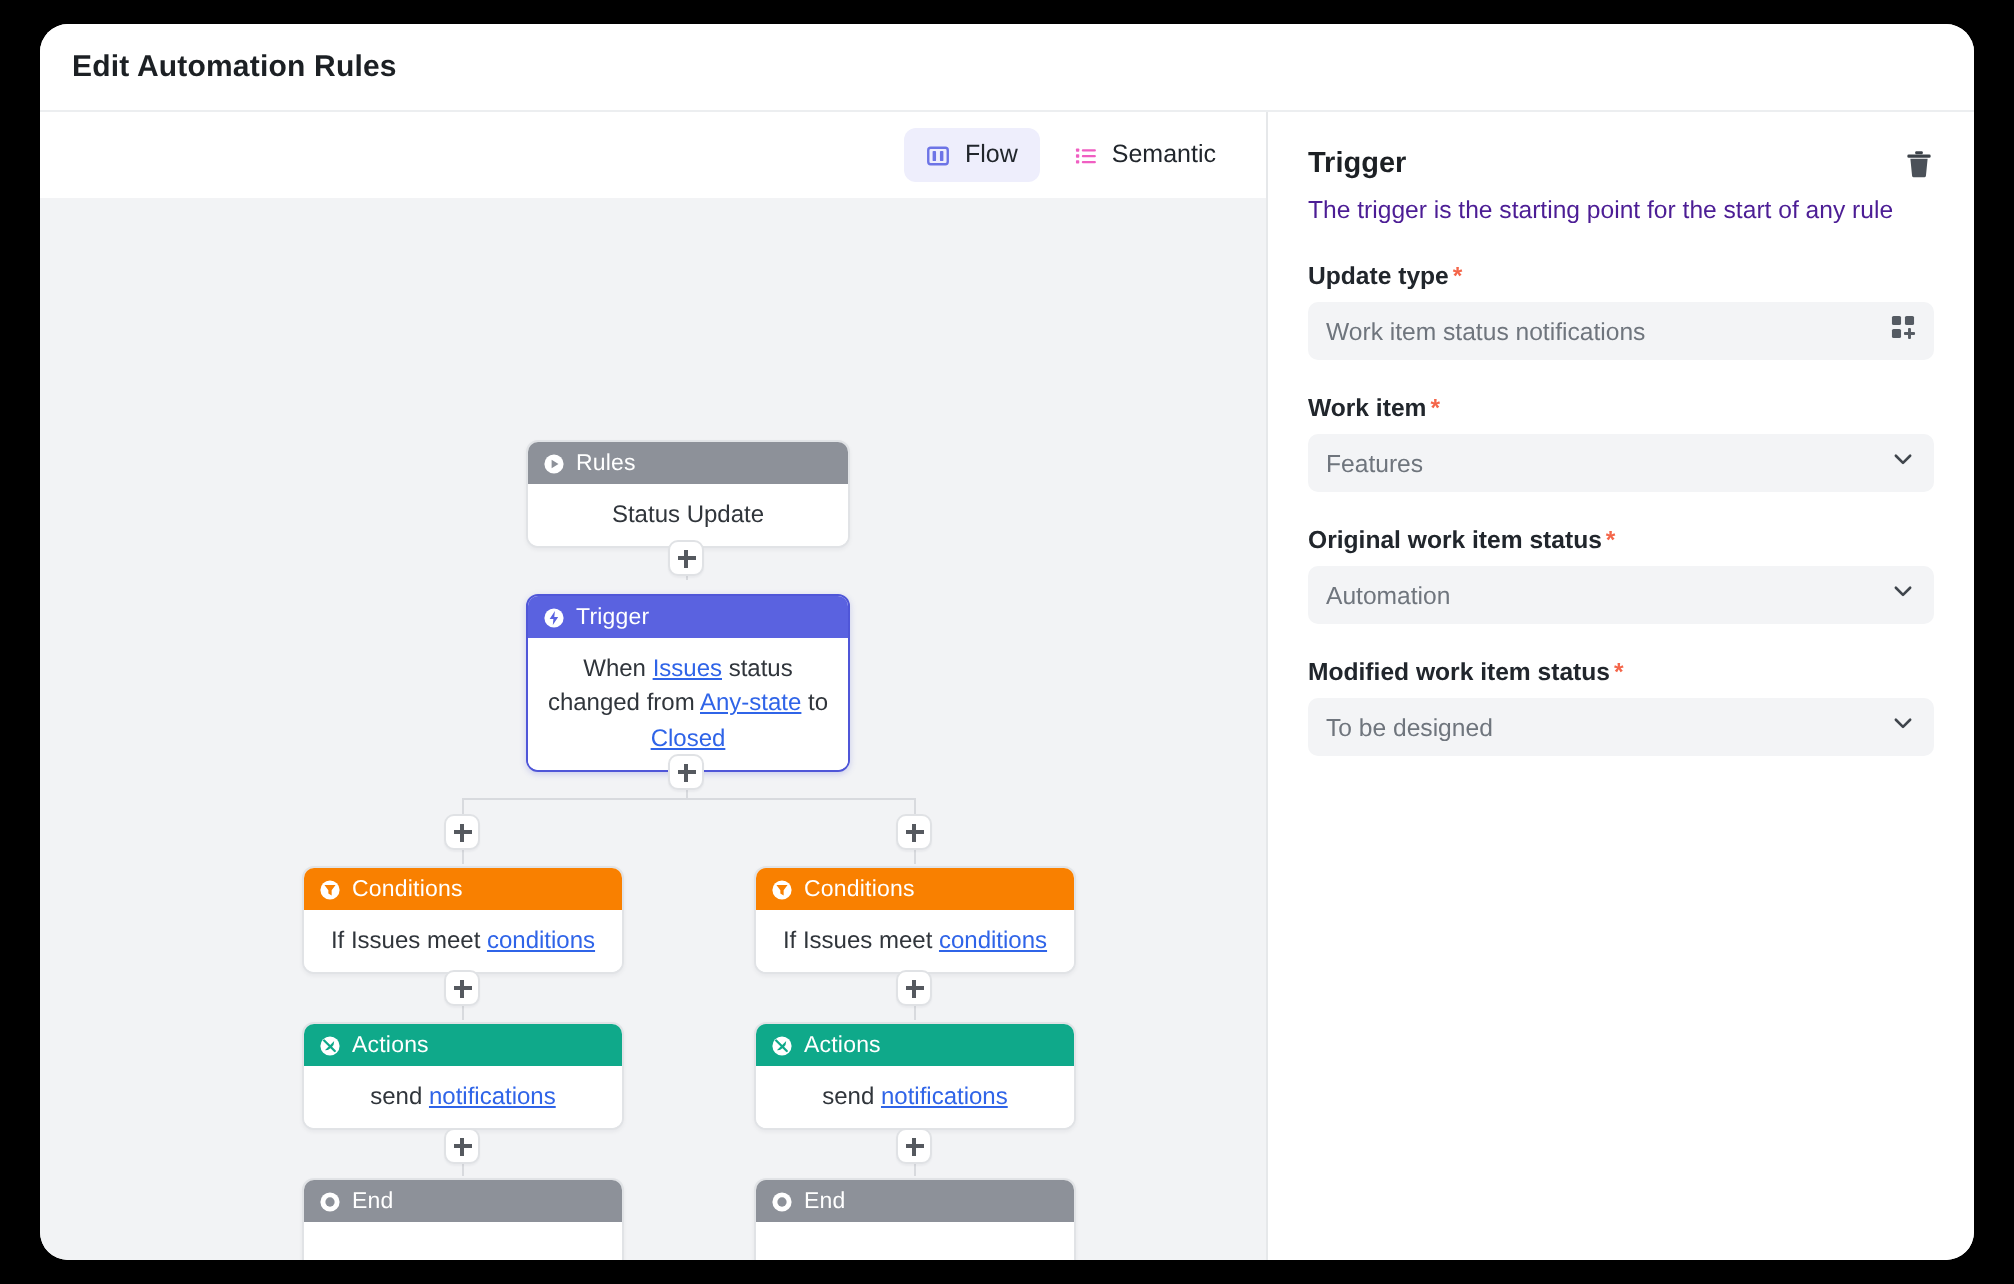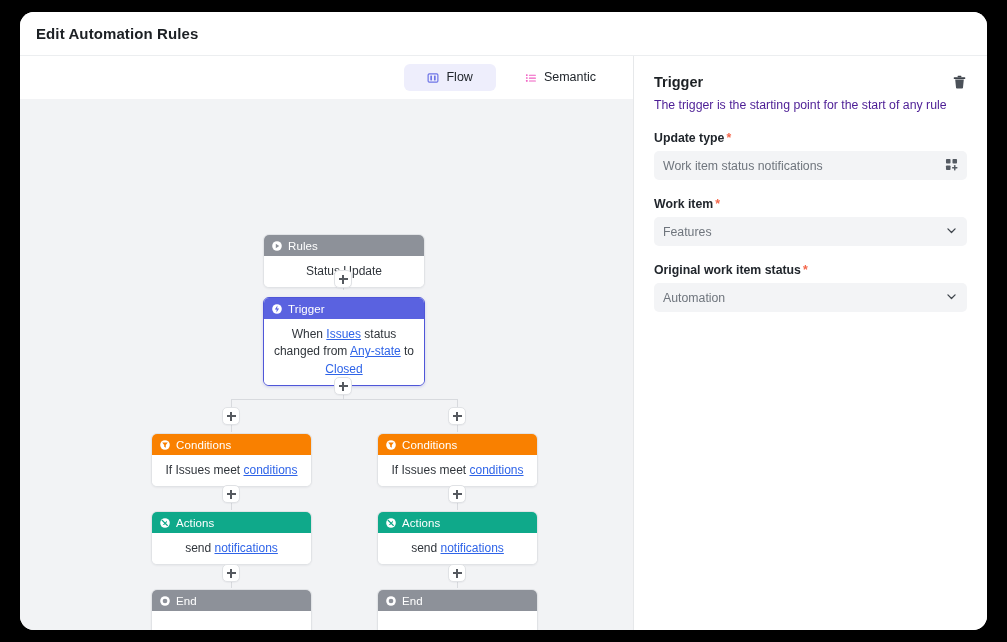--- a/index.html
+++ b/index.html
@@ -69,21 +69,21 @@
     padding-right: 14px;
     gap: 6px;
     background: #ffffff;
   }
 
   .tab {
     display: inline-flex;
     align-items: center;
     gap: 7px;
     height: 27px;
-    padding: 0 23px;
+    padding: 0 11px;
     border-radius: 6px;
     font-size: 12.5px;
     color: #21262c;
     background: transparent;
     border: none;
     cursor: pointer;
     font-family: "Liberation Sans", sans-serif;
   }
   .tab.active { background: #eeeefc; }
 
@@ -281,21 +281,21 @@
           <div class="edge h" style="left:211px; top:300px; width:227px;"></div>
           <div class="edge v" style="left:211px; top:300px; height:33px;"></div>
           <div class="edge v" style="left:437px; top:300px; height:33px;"></div>
           <div class="edge v" style="left:323px; top:289px; height:12px;"></div>
 
           <div class="edge v" style="left:211px; top:377px; height:34px;"></div>
           <div class="edge v" style="left:437px; top:377px; height:34px;"></div>
           <div class="edge v" style="left:211px; top:456px; height:33px;"></div>
           <div class="edge v" style="left:437px; top:456px; height:33px;"></div>
 
-          <div class="node" style="left:243px; top:121px; width:162px;margin-top:14px;">
+          <div class="node" style="left:243px; top:121px; width:162px;">
             <div class="node-head head-rules">
               <span>
                 <svg class="hicon" viewBox="0 0 16 16" aria-hidden="true">
                   <circle cx="8" cy="8" r="6.4" fill="#ffffff"></circle>
                   <path d="M6.4 5.1 L11 8 L6.4 10.9 Z" fill="#8d9199"></path>
                 </svg>
               </span>
               <span>Rules</span>
             </div>
             <div class="node-body">Status Update</div>
@@ -462,16 +462,27 @@
         <div class="control">
           <span class="val">Automation</span>
           <span>
             <svg width="13" height="13" viewBox="0 0 16 16" aria-hidden="true">
               <path d="M3.6 6 L8 10.4 L12.4 6" fill="none" stroke="#3f454c" stroke-width="1.6" stroke-linecap="round" stroke-linejoin="round"></path>
             </svg>
           </span>
         </div>
       </div>
 
+      <div class="field">
+        <div class="field-label"><span>Modified work item status</span><span class="req">*</span></div>
+        <div class="control">
+          <span class="val">To be designed</span>
+          <span>
+            <svg width="13" height="13" viewBox="0 0 16 16" aria-hidden="true">
+              <path d="M3.6 6 L8 10.4 L12.4 6" fill="none" stroke="#3f454c" stroke-width="1.6" stroke-linecap="round" stroke-linejoin="round"></path>
+            </svg>
+          </span>
+        </div>
+      </div>
 
     </div>
   </div>
 </div>
 
 </body></html>

